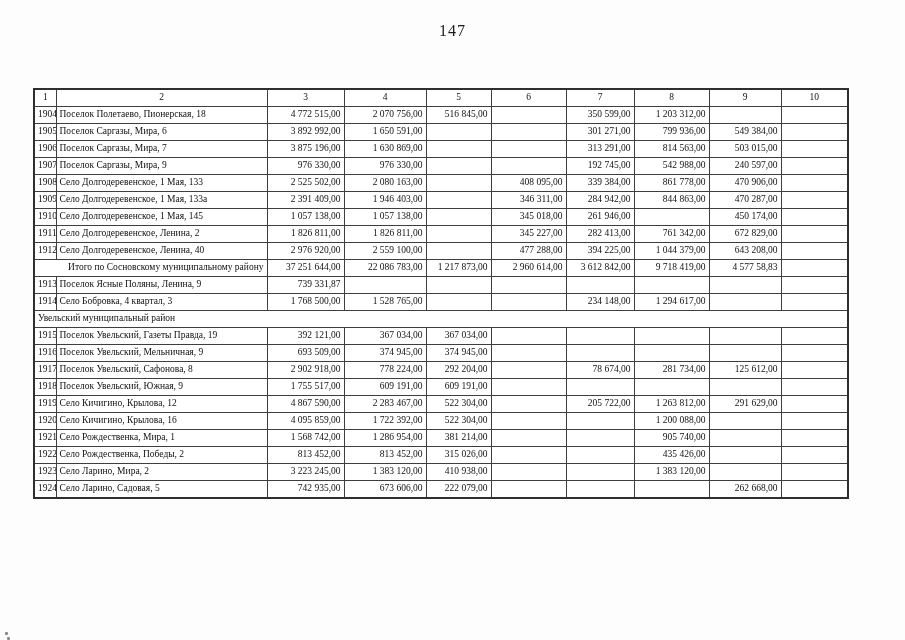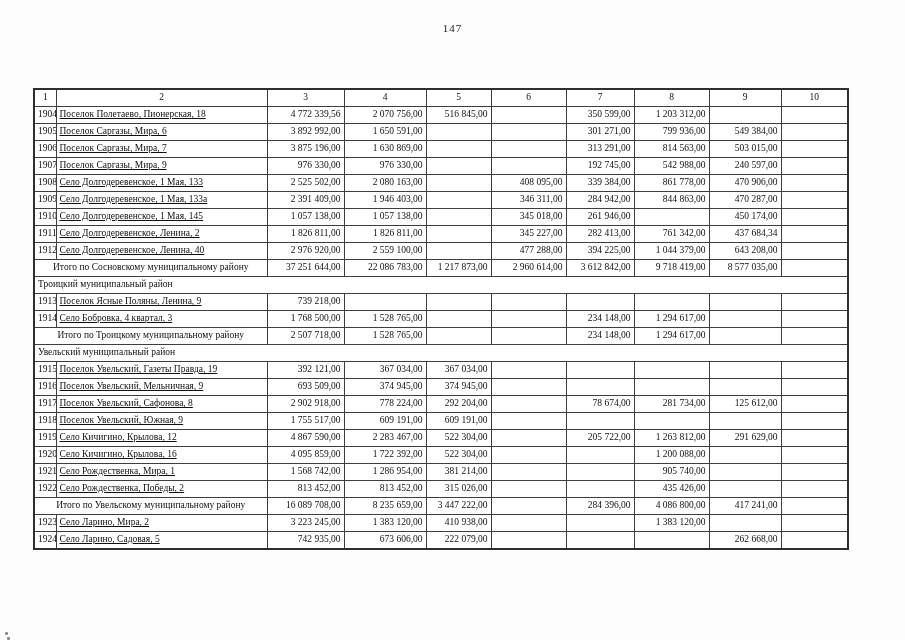--- a/index.html
+++ b/index.html
@@ -2,39 +2,39 @@
 <html><head>
 <meta charset="utf-8">
 <style>
   html, body { margin:0; padding:0; }
   body {
     width:905px; height:640px; background:#fdfdfd; position:relative;
     font-family:"Liberation Serif", serif; overflow:hidden;
   }
   .page-number {
     position:absolute; top:22px; left:0; right:0; text-align:center;
-    font-size:11px; color:#1c1c1c; letter-spacing:1px;
+    font-size:16px; color:#1c1c1c; letter-spacing:1px;
   }
   table.report {
     position:absolute; left:33px; top:88px; width:814px;
     border-collapse:collapse; table-layout:fixed;
     border:2px solid #2f2f2f;
   }
   table.report td {
     border:1px solid #3e3e3e;
     height:16px; padding:0 3px;
     font-size:9.5px; line-height:1.05; color:#101010;
     white-space:nowrap; overflow:hidden;
     background:#fff;
   }
   td.c-head { text-align:center; font-size:9.5px; }
   td.c-num  { text-align:center; font-size:8.5px; padding:0 1px; }
-  td.c-name { text-align:left; padding-left:4px;text-decoration:underline; }
+  td.c-name { text-align:left; padding-left:4px; }
   td.c-val  { text-align:right; padding-right:3px; }
-  td.c-total{ text-align:center; padding-left:3px; }
+  td.c-total{ text-align:right; padding-left:3px; }
   td.c-section { text-align:left; padding-left:4px; }
   .artifact-dot {
     position:absolute; width:3px; height:3px; background:#8a8a8a; border-radius:1px;
   }
 </style>
 </head>
 <body>
 
 <div class="page-number">147</div>
 
@@ -60,21 +60,21 @@
         <td class="c-head">5</td>
         <td class="c-head">6</td>
         <td class="c-head">7</td>
         <td class="c-head">8</td>
         <td class="c-head">9</td>
         <td class="c-head">10</td>
       </tr>
       <tr>
         <td class="c-num">1904.</td>
         <td class="c-name">Поселок Полетаево, Пионерская, 18</td>
-        <td class="c-val">4 772 339,56</td>
+        <td class="c-val">4 772 515,00</td>
         <td class="c-val">2 070 756,00</td>
         <td class="c-val">516 845,00</td>
         <td class="c-val"></td>
         <td class="c-val">350 599,00</td>
         <td class="c-val">1 203 312,00</td>
         <td class="c-val"></td>
         <td class="c-val"></td>
       </tr>
       <tr>
         <td class="c-num">1905.</td>
@@ -150,21 +150,21 @@
       </tr>
       <tr>
         <td class="c-num">1911.</td>
         <td class="c-name">Село Долгодеревенское, Ленина, 2</td>
         <td class="c-val">1 826 811,00</td>
         <td class="c-val">1 826 811,00</td>
         <td class="c-val"></td>
         <td class="c-val">345 227,00</td>
         <td class="c-val">282 413,00</td>
         <td class="c-val">761 342,00</td>
-        <td class="c-val">437 684,34</td>
+        <td class="c-val">672 829,00</td>
         <td class="c-val"></td>
       </tr>
       <tr>
         <td class="c-num">1912.</td>
         <td class="c-name">Село Долгодеревенское, Ленина, 40</td>
         <td class="c-val">2 976 920,00</td>
         <td class="c-val">2 559 100,00</td>
         <td class="c-val"></td>
         <td class="c-val">477 288,00</td>
         <td class="c-val">394 225,00</td>
@@ -173,53 +173,39 @@
         <td class="c-val"></td>
       </tr>
       <tr>
         <td class="c-total" colspan="2">Итого по Сосновскому муниципальному району</td>
         <td class="c-val">37 251 644,00</td>
         <td class="c-val">22 086 783,00</td>
         <td class="c-val">1 217 873,00</td>
         <td class="c-val">2 960 614,00</td>
         <td class="c-val">3 612 842,00</td>
         <td class="c-val">9 718 419,00</td>
-        <td class="c-val">8 577 035,00</td>
-        <td class="c-val"></td>
-      </tr>
-      <tr>
-        <td class="c-section" colspan="10">Троицкий муниципальный район</td>
+        <td class="c-val">4 577 58,83</td>
+        <td class="c-val"></td>
       </tr>
       <tr>
         <td class="c-num">1913.</td>
         <td class="c-name">Поселок Ясные Поляны, Ленина, 9</td>
-        <td class="c-val">739 218,00</td>
+        <td class="c-val">739 331,87</td>
         <td class="c-val"></td>
         <td class="c-val"></td>
         <td class="c-val"></td>
         <td class="c-val"></td>
         <td class="c-val"></td>
         <td class="c-val"></td>
         <td class="c-val"></td>
       </tr>
       <tr>
         <td class="c-num">1914.</td>
         <td class="c-name">Село Бобровка, 4 квартал, 3</td>
         <td class="c-val">1 768 500,00</td>
-        <td class="c-val">1 528 765,00</td>
-        <td class="c-val"></td>
-        <td class="c-val"></td>
-        <td class="c-val">234 148,00</td>
-        <td class="c-val">1 294 617,00</td>
-        <td class="c-val"></td>
-        <td class="c-val"></td>
-      </tr>
-      <tr>
-        <td class="c-total" colspan="2">Итого по Троицкому муниципальному району</td>
-        <td class="c-val">2 507 718,00</td>
         <td class="c-val">1 528 765,00</td>
         <td class="c-val"></td>
         <td class="c-val"></td>
         <td class="c-val">234 148,00</td>
         <td class="c-val">1 294 617,00</td>
         <td class="c-val"></td>
         <td class="c-val"></td>
       </tr>
       <tr>
         <td class="c-section" colspan="10">Увельский муниципальный район</td>
@@ -311,31 +297,20 @@
       <tr>
         <td class="c-num">1922.</td>
         <td class="c-name">Село Рождественка, Победы, 2</td>
         <td class="c-val">813 452,00</td>
         <td class="c-val">813 452,00</td>
         <td class="c-val">315 026,00</td>
         <td class="c-val"></td>
         <td class="c-val"></td>
         <td class="c-val">435 426,00</td>
         <td class="c-val"></td>
-        <td class="c-val"></td>
-      </tr>
-      <tr>
-        <td class="c-total" colspan="2">Итого по Увельскому муниципальному району</td>
-        <td class="c-val">16 089 708,00</td>
-        <td class="c-val">8 235 659,00</td>
-        <td class="c-val">3 447 222,00</td>
-        <td class="c-val"></td>
-        <td class="c-val">284 396,00</td>
-        <td class="c-val">4 086 800,00</td>
-        <td class="c-val">417 241,00</td>
         <td class="c-val"></td>
       </tr>
       <tr>
         <td class="c-num">1923.</td>
         <td class="c-name">Село Ларино, Мира, 2</td>
         <td class="c-val">3 223 245,00</td>
         <td class="c-val">1 383 120,00</td>
         <td class="c-val">410 938,00</td>
         <td class="c-val"></td>
         <td class="c-val"></td>

